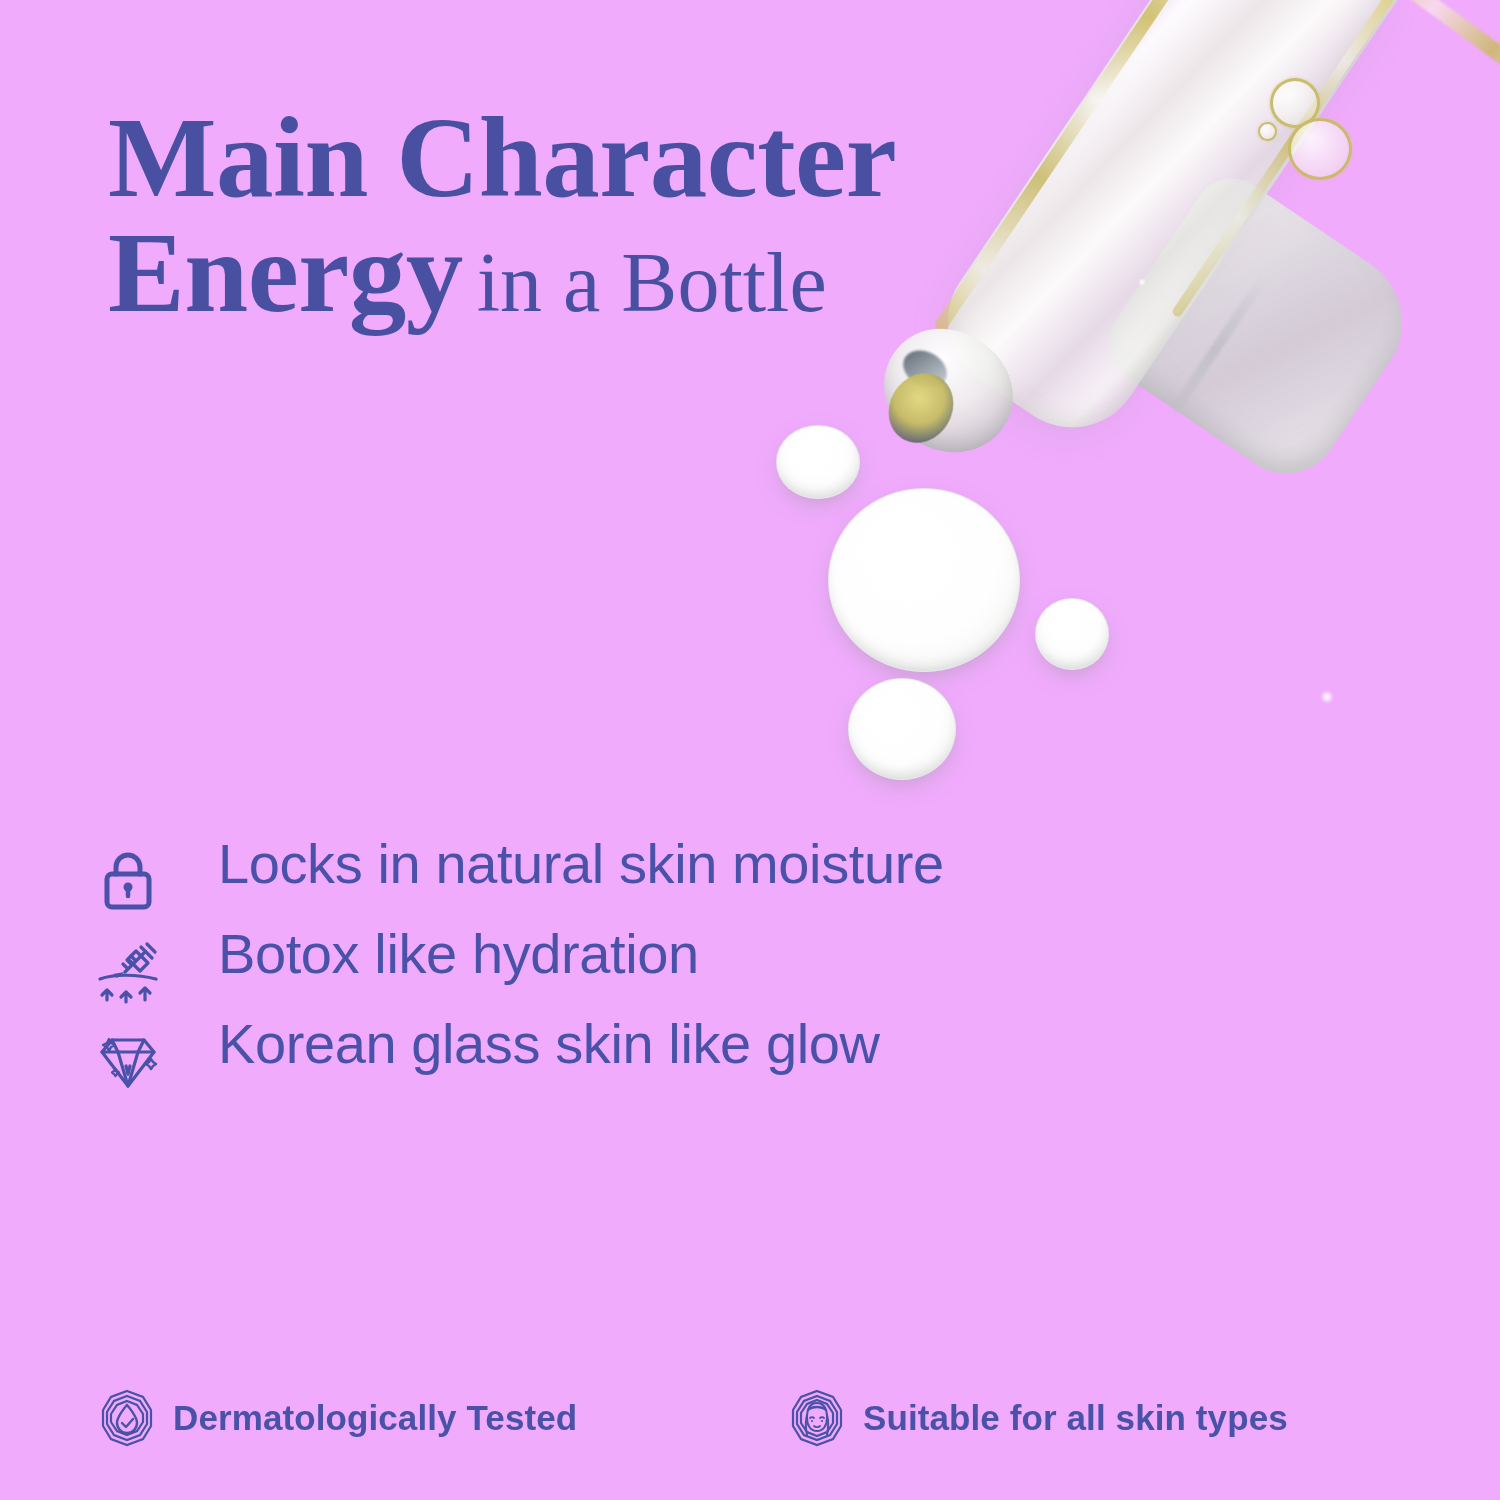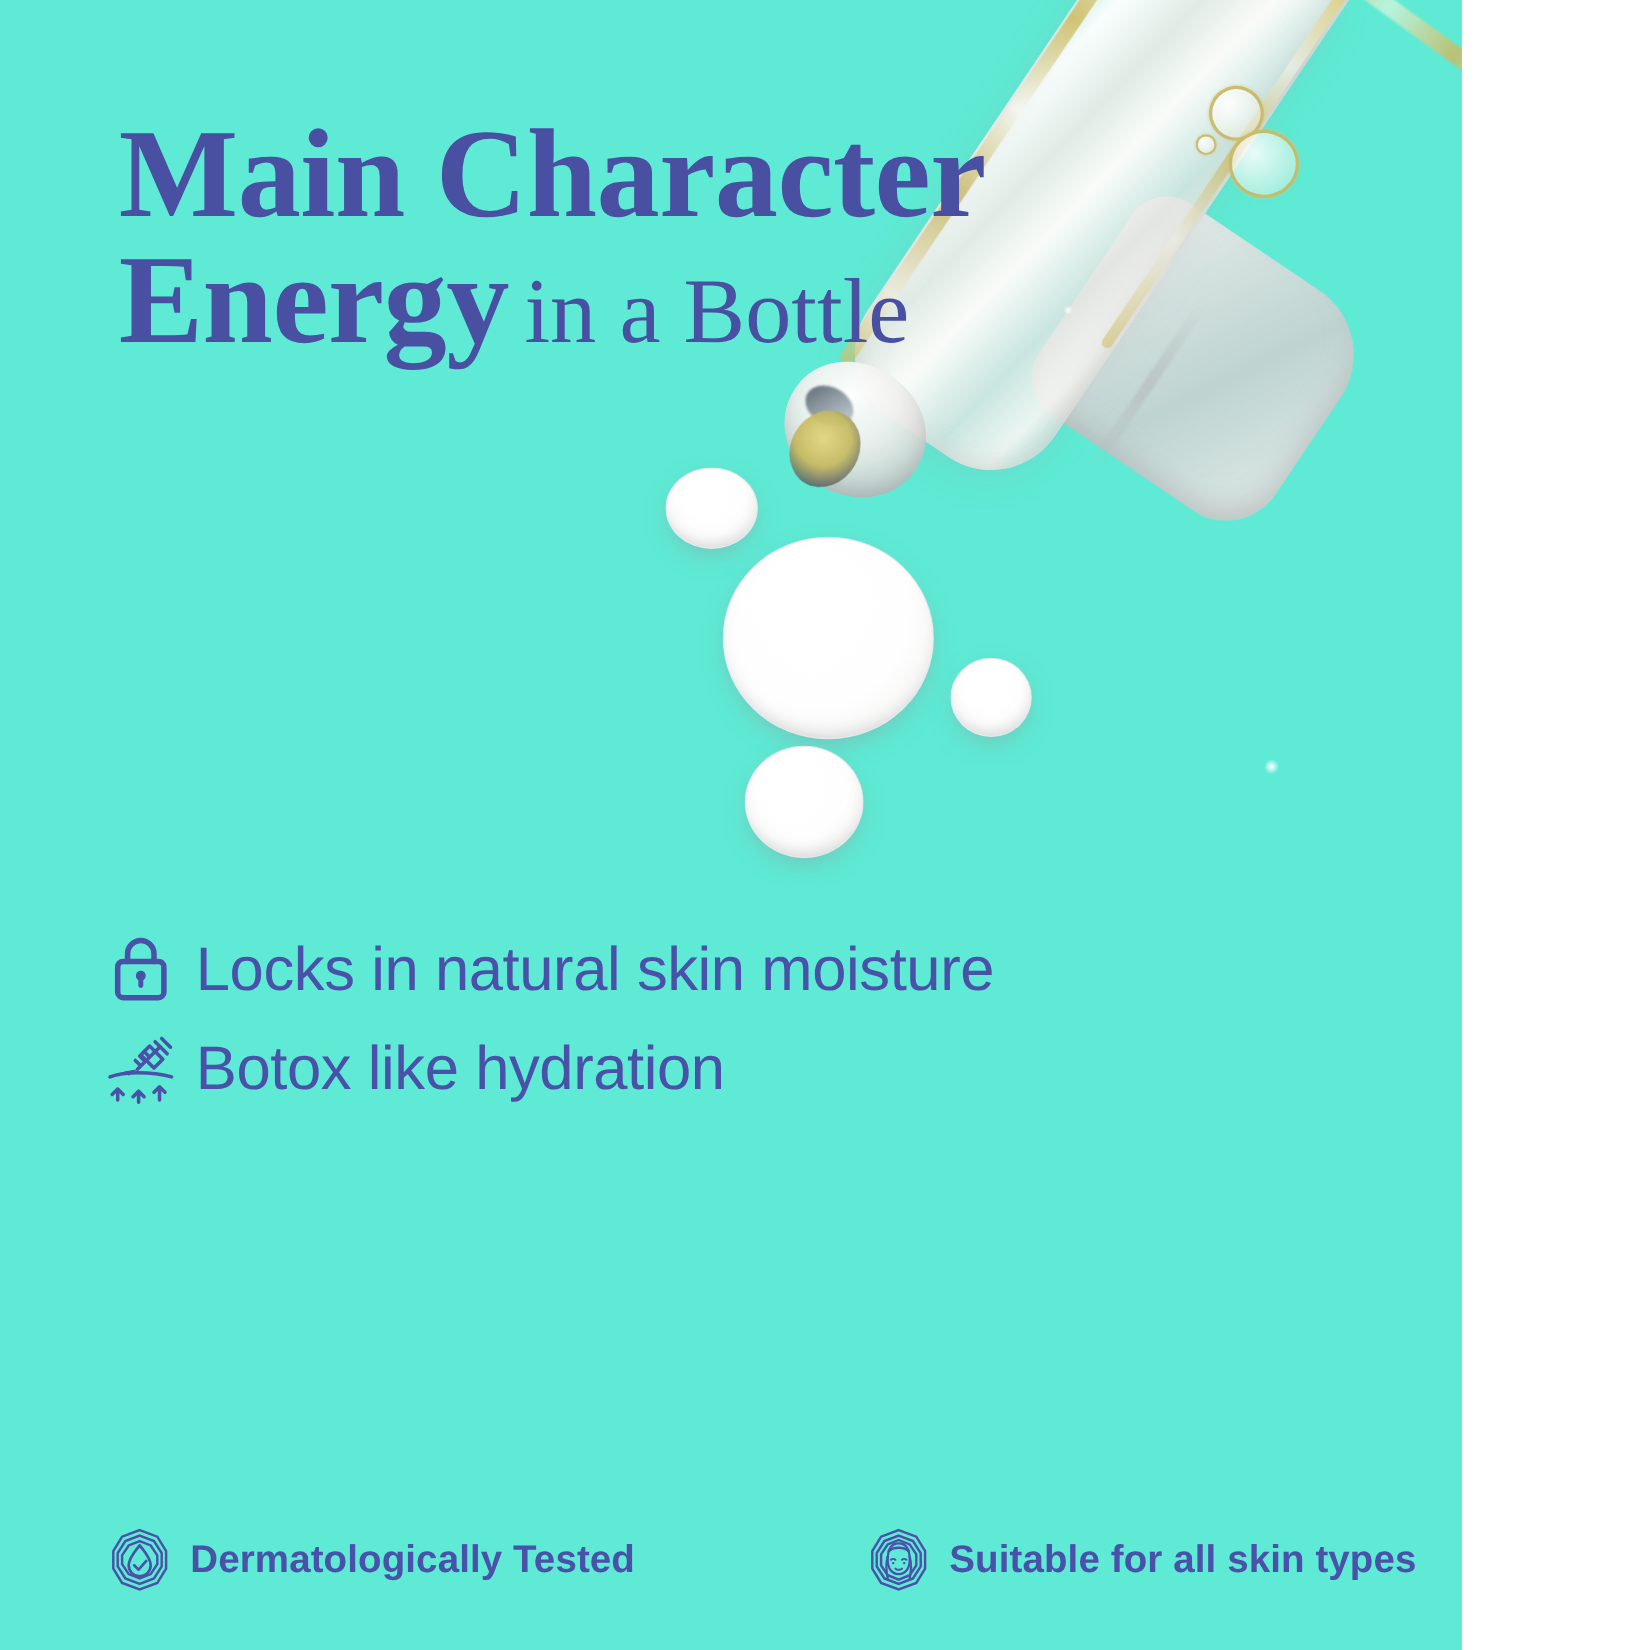--- a/index.html
+++ b/index.html
@@ -2,23 +2,23 @@
 <html><head>
 <meta charset="utf-8">
 <style>
   html, body {
     margin: 0;
     padding: 0;
     background: #ffffff;
   }
   .canvas {
     position: relative;
-    width: 1329px;
+    width: 1500px;
     height: 1500px;
-    background: #5eead4;
+    background: #f0abfc;
     overflow: hidden;
     font-family: "Liberation Sans", sans-serif;
   }
 
   
   .photo-area {
     position: absolute;
     top: 0;
     right: 0;
     width: 760px;
@@ -249,22 +249,22 @@
 
   
   .benefits {
     position: absolute;
     left: 92px;
     top: 836px;
     width: 1180px;
   }
   .benefit-row {
     display: flex;
-    align-items: center;
     height: 90px;
+    gap: 40px;
   }
   .benefit-icon {
     width: 72px;
     min-width: 72px;
     display: flex;
     align-items: center;
     justify-content: center;
   }
   .benefit-label {
     font-size: 56px;
@@ -365,20 +365,34 @@
           <g>
             <path d="M12 62 V52 M12 52 l-5 5 M12 52 l5 5 M12 62 v-2"></path>
             <path d="M31 64 V54 M31 54 l-5 5 M31 54 l5 5"></path>
             <path d="M50 62 V50 M50 50 l-5 5 M50 50 l5 5"></path>
           </g>
         </svg>
       </span>
       <span class="benefit-label">Botox like hydration</span>
     </div>
 
+    <div class="benefit-row">
+      <span class="benefit-icon">
+        <svg width="64" height="62" viewBox="0 0 64 62" fill="none" stroke="#4A51A8" stroke-width="3.2" stroke-linejoin="round" stroke-linecap="round">
+          <path d="M6 22 L16 10 H48 L58 22 L32 56 Z"></path>
+          <path d="M6 22 H58"></path>
+          <path d="M16 10 L22 22 L32 56 L42 22 L48 10"></path>
+          <path d="M32 44 l-2 -8 M32 44 l2 -8"></path>
+          <path d="M11 17 l-4 -2 l4 -2 l2 -4 l2 4 l4 2 l-4 2 l-2 4 Z" stroke-width="2.4"></path>
+          <path d="M53 36 l-3 -2 l3 -2 l2 -3 l2 3 l3 2 l-3 2 l-2 3 Z" stroke-width="2.4"></path>
+          <path d="M18 44 l-2 -1.5 l2 -1.5 l1.5 -2 l1.5 2 l2 1.5 l-2 1.5 l-1.5 2 Z" stroke-width="2.2"></path>
+        </svg>
+      </span>
+      <span class="benefit-label">Korean glass skin like glow</span>
+    </div>
 
   </div>
 
   <div class="badges">
 
     <div class="badge first">
       <span class="badge-icon">
         <svg width="56" height="60" viewBox="0 0 56 60" fill="none" stroke="#4A51A8" stroke-width="2.2">
           <path d="M28 3 L44 9 L52 22 L52 38 L44 51 L28 57 L12 51 L4 38 L4 22 L12 9 Z"></path>
           <path d="M28 8 L41 13 L48 24 L48 36 L41 47 L28 52 L15 47 L8 36 L8 24 L15 13 Z"></path>

